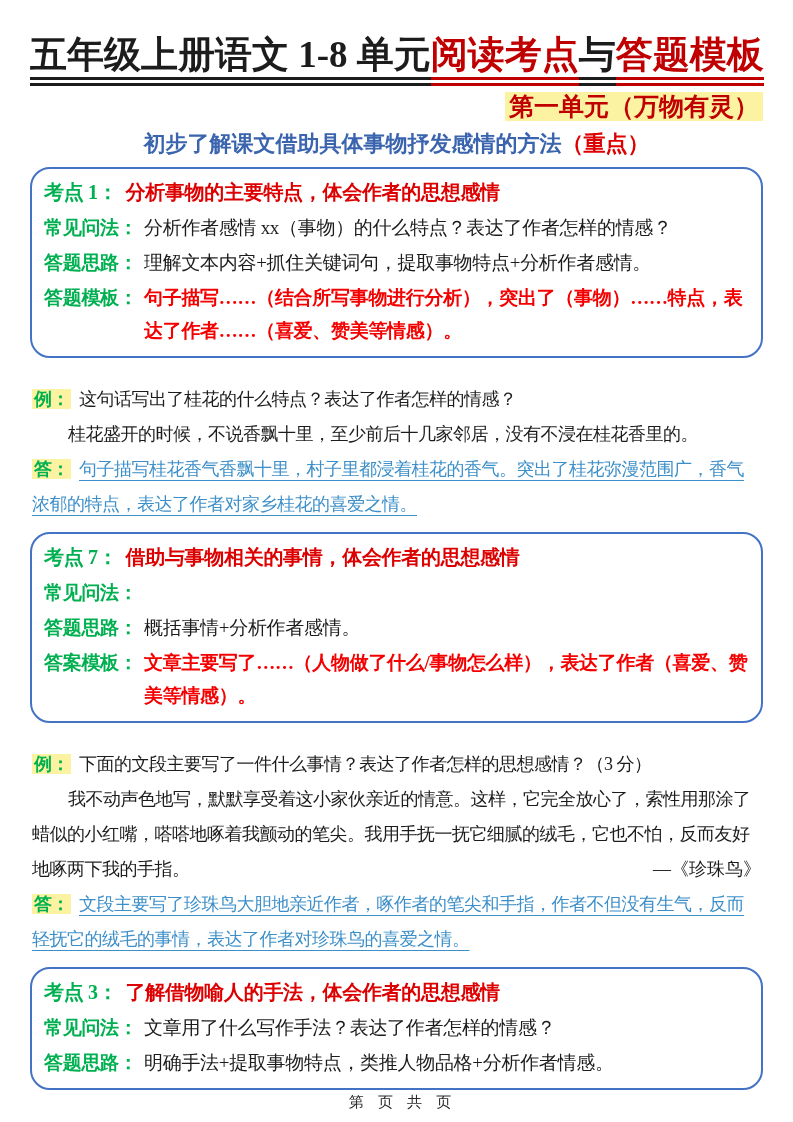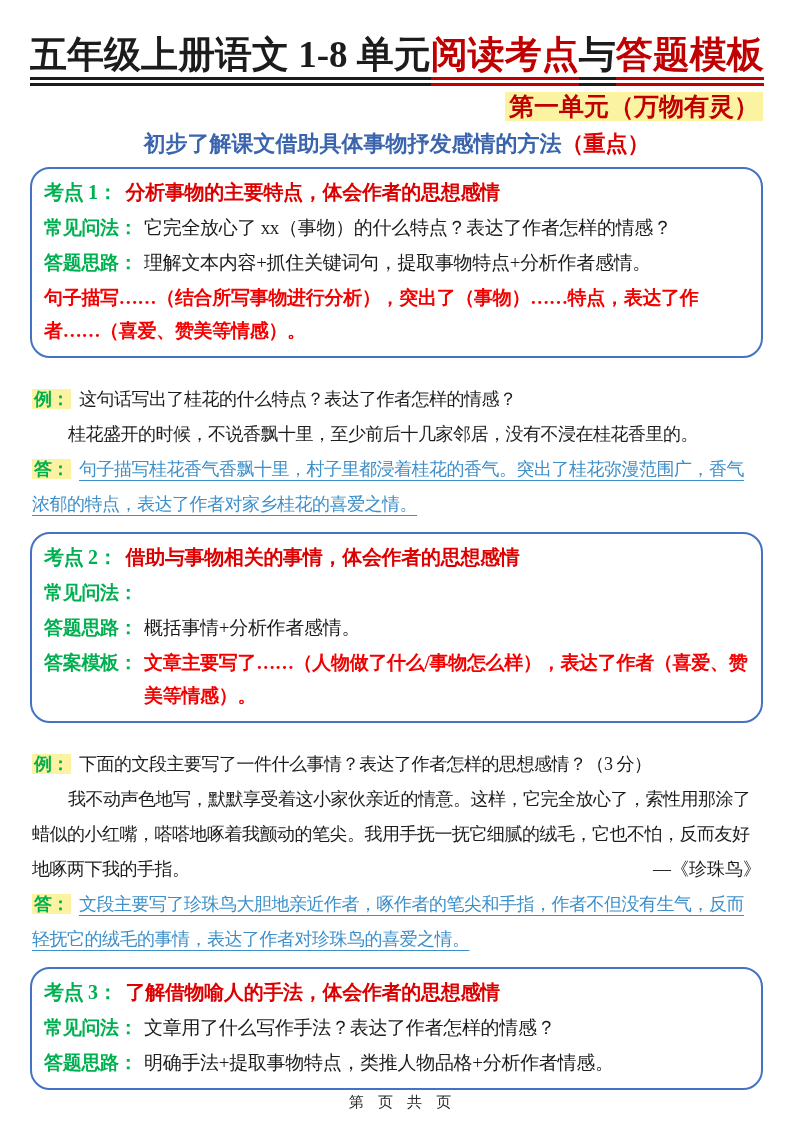--- a/index.html
+++ b/index.html
@@ -68,39 +68,40 @@
   <div class="unit-heading">
     <span class="hl">第一单元（万物有灵）</span>
   </div>
 
   <div class="sub-heading"><span>初步了解课文借助具体事物抒发感情的方法</span><span class="emph">（重点）</span></div>
 
   <div class="kbox">
     <div class="heading"><span class="glabel">考点 1：</span><span class="rtext">分析事物的主要特点，体会作者的思想感情</span></div>
     <div class="row">
       <span class="rlabel">常见问法：</span>
-      <span class="rtext2">它完全放心了 xx（事物）的什么特点？表达了作者怎样的情感？</span>
+      <span class="rtext2">分析作者感情 xx（事物）的什么特点？表达了作者怎样的情感？</span>
     </div>
     <div class="row">
       <span class="rlabel">答题思路：</span>
       <span class="rtext2">理解文本内容+抓住关键词句，提取事物特点+分析作者感情。</span>
     </div>
     <div class="row red">
+      <span class="rlabel">答题模板：</span>
       <span class="rtext2">句子描写……（结合所写事物进行分析），突出了（事物）……特点，表达了作者……（喜爱、赞美等情感）。</span>
     </div>
   </div>
 
   <div class="example">
     <div class="ex-q"><span class="ex-label">例：</span><span>这句话写出了桂花的什么特点？表达了作者怎样的情感？</span></div>
     <div class="ex-passage">桂花盛开的时候，不说香飘十里，至少前后十几家邻居，没有不浸在桂花香里的。</div>
     <div class="ex-answer"><span class="ex-label">答：</span><span class="ans">句子描写桂花香气香飘十里，村子里都浸着桂花的香气。突出了桂花弥漫范围广，香气浓郁的特点，表达了作者对家乡桂花的喜爱之情。</span></div>
   </div>
 
   <div class="kbox">
-    <div class="heading"><span class="glabel">考点 2：</span><span class="rtext">借助与事物相关的事情，体会作者的思想感情</span></div>
+    <div class="heading"><span class="glabel">考点 7：</span><span class="rtext">借助与事物相关的事情，体会作者的思想感情</span></div>
     <div class="row">
       <span class="rlabel">常见问法：</span>
     </div>
     <div class="row">
       <span class="rlabel">答题思路：</span>
       <span class="rtext2">概括事情+分析作者感情。</span>
     </div>
     <div class="row red">
       <span class="rlabel">答案模板：</span>
       <span class="rtext2">文章主要写了……（人物做了什么/事物怎么样），表达了作者（喜爱、赞美等情感）。</span>

